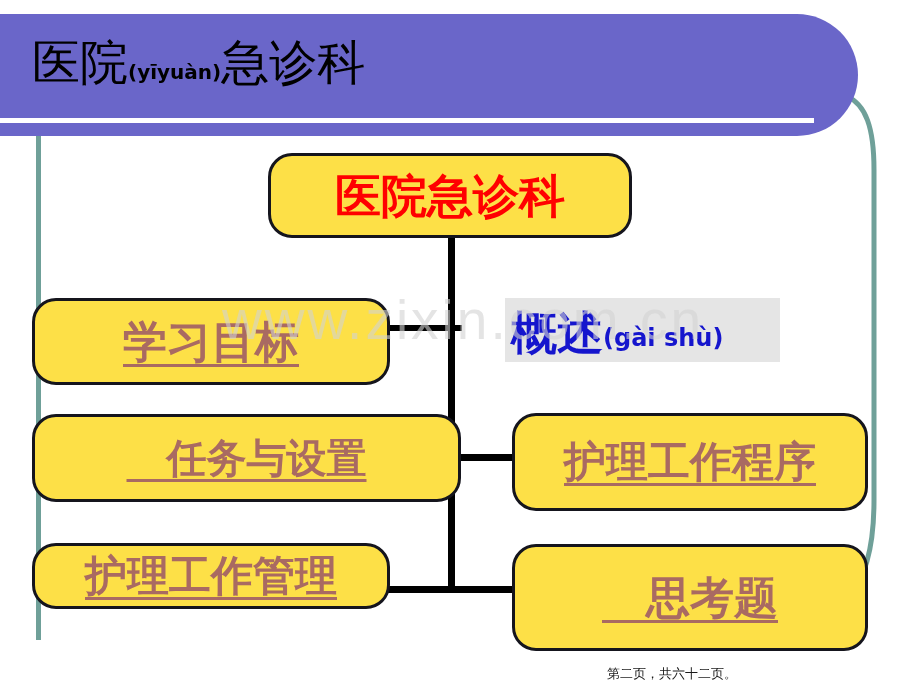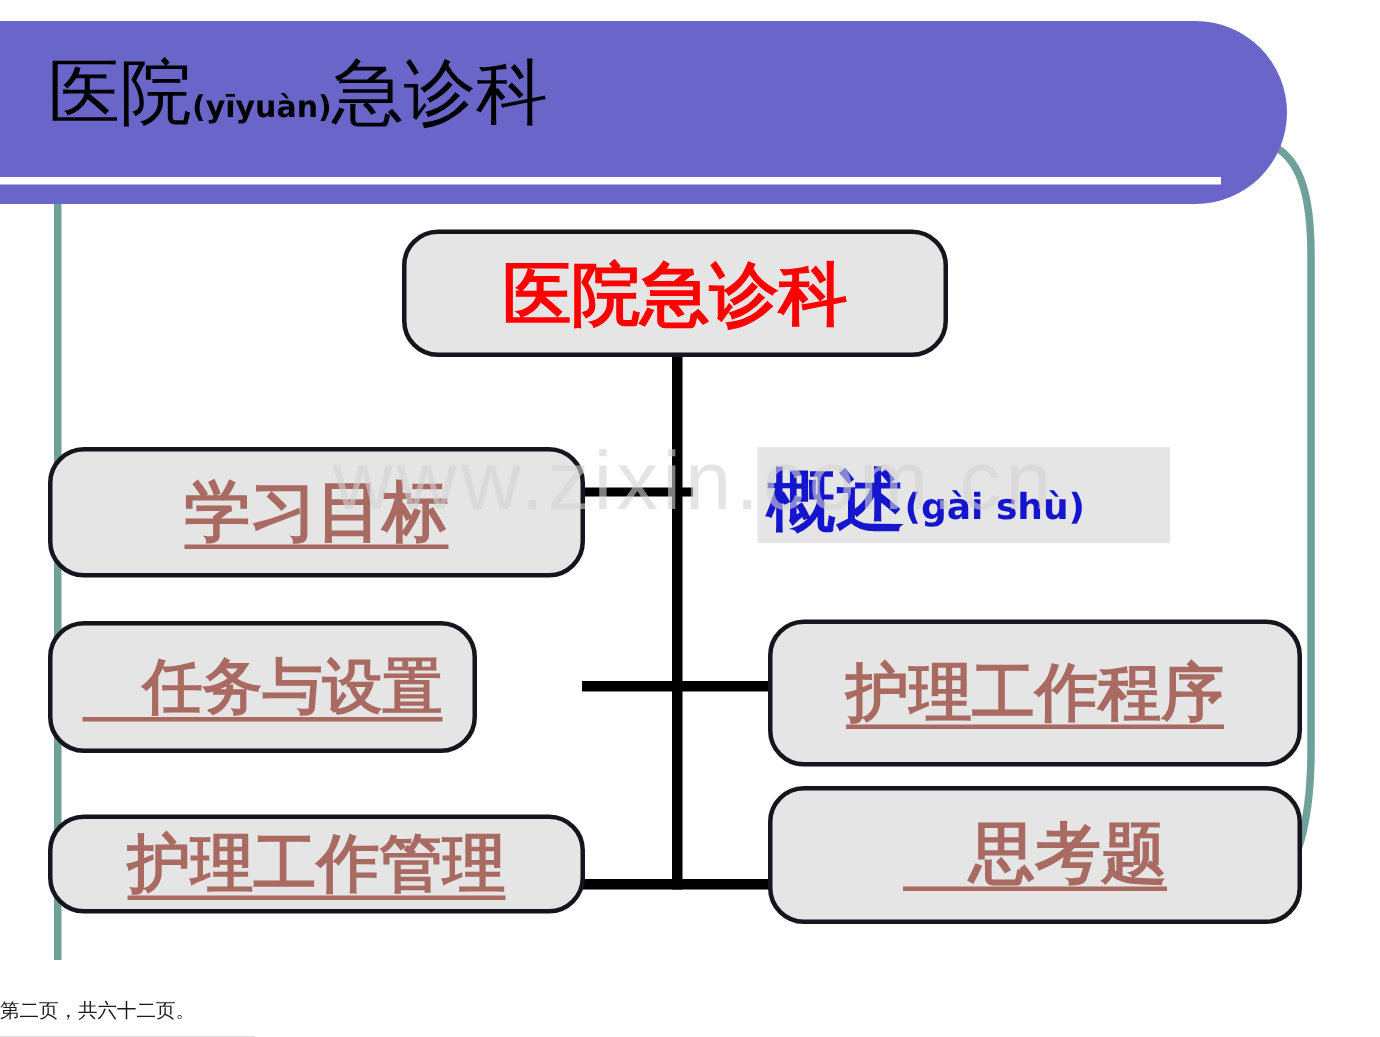--- a/index.html
+++ b/index.html
@@ -39,40 +39,40 @@
   
   .connector { position:absolute; background:#000; z-index:2; }
   .conn-vertical { left:448px; top:237px; width:7px; height:356px; }
   .conn-h1 { left:388px; top:325px; width:74px;  height:6px; }
   .conn-h2 { left:388px; top:454px; width:126px; height:7px; }
   .conn-h3 { left:388px; top:586px; width:126px; height:7px; }
 
   
   .node {
     position:absolute; z-index:4;
-    background:#e5e5e5; border:3px solid #15151d; border-radius:24px;
+    background:#fde047; border:3px solid #15151d; border-radius:24px;
     display:flex; align-items:center; justify-content:center;
     font-weight:bold; white-space:pre;
   }
   .node-label {
     color:#a96a62; text-decoration:underline;
     text-decoration-thickness:3px; text-underline-offset:7px;
     white-space:pre; line-height:1;
   }
   .node-root  { left:268px; top:153px; width:364px; height:85px; }
   .node-root .node-label { color:#ff0000; text-decoration:none; font-size:46px; }
   .node-xuexi  { left:32px;  top:298px; width:358px; height:87px; }
   .node-xuexi .node-label  { font-size:44px; }
-  .node-renwu  { left:32px;  top:414px; width:286px; height:88px; }
+  .node-renwu  { left:32px;  top:414px; width:429px; height:88px; }
   .node-renwu .node-label  { font-size:40px; }
   .node-guanli { left:32px;  top:543px; width:358px; height:66px; }
   .node-guanli .node-label { font-size:42px; }
   .node-chengxu { left:512px; top:413px; width:356px; height:98px; }
   .node-chengxu .node-label { font-size:42px; }
-  .node-sikao  { left:512px; top:524px; width:356px; height:92px; }
+  .node-sikao  { left:512px; top:544px; width:356px; height:107px; }
   .node-sikao .node-label  { font-size:44px; }
 
   .node-gaishu {
     position:absolute; left:505px; top:298px; width:275px; height:64px;
     background:#e5e5e5; z-index:4;
     display:flex; align-items:flex-end; justify-content:flex-start;
     padding:0 0 6px 6px; white-space:nowrap;
   }
   .gaishu-main {
     font-family:"DejaVu Serif", serif; font-weight:bold;
@@ -87,21 +87,21 @@
   .watermark {
     position:absolute; left:222px; top:288px; z-index:10;
     font-size:55px; letter-spacing:3px;
     color:rgba(210,210,210,0.6); pointer-events:none;
     font-family:Liberation Sans, sans-serif; white-space:nowrap;
   }
 
   
   .footer {
     position:absolute; left:0; top:665px; width:737px; z-index:11;
-    text-align:left; font-size:13px; color:#1a1a1a;
+    text-align:right; font-size:13px; color:#1a1a1a;
   }
 </style>
 </head>
 <body>
 
 <div class="slide">
 
   <div class="header-banner">
     <div class="slide-title">
       <span class="title-main">医院</span><span class="title-annot">(yīyuàn)</span><span class="title-main">急诊科</span>

